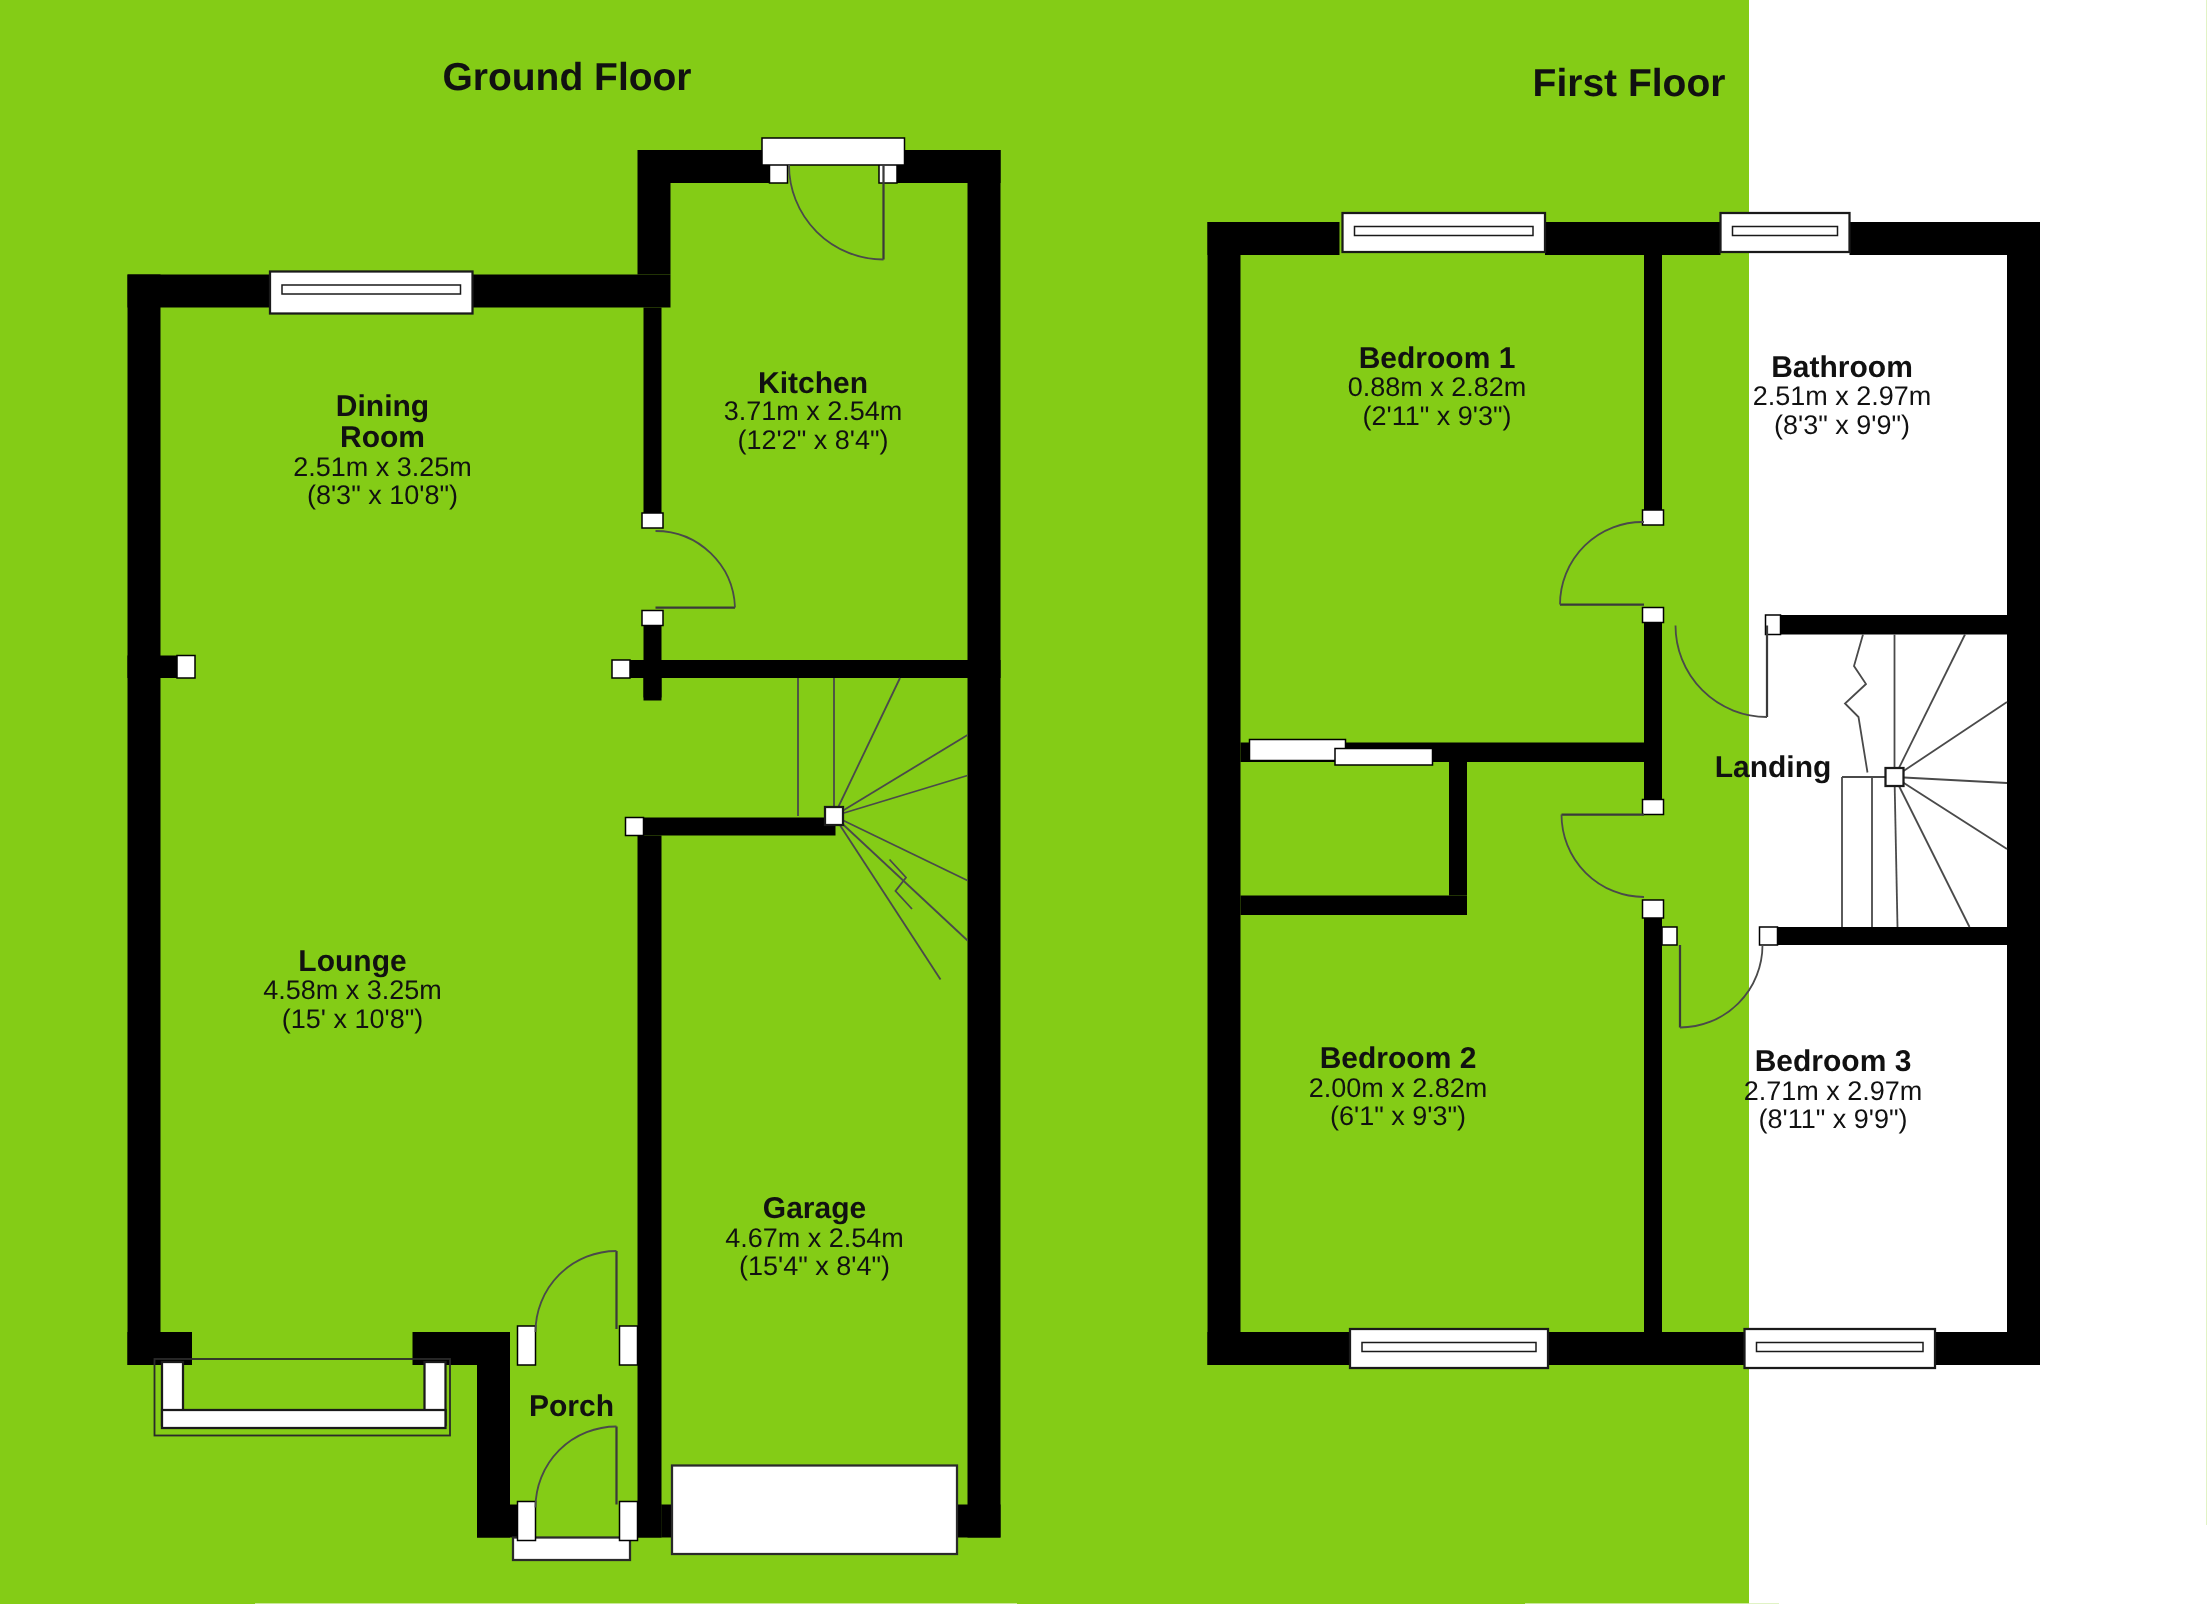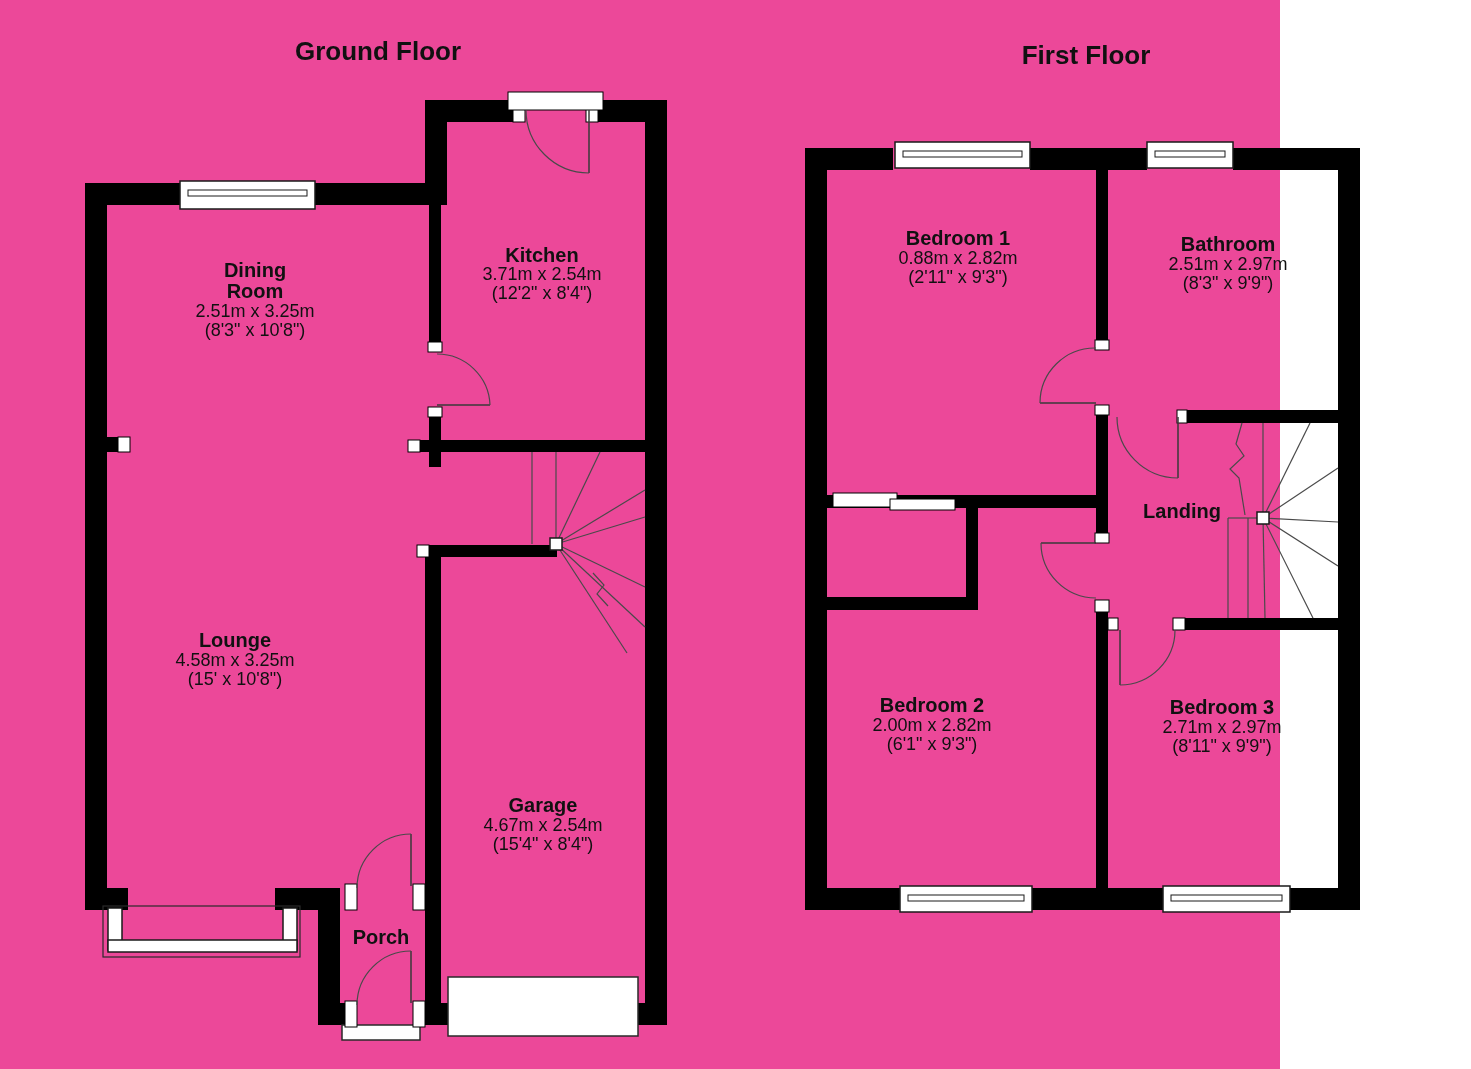--- a/index.html
+++ b/index.html
@@ -1,16 +1,16 @@
 <!DOCTYPE html>
 <html><head>
 <meta charset="utf-8">
 <style>
   html,body{margin:0;padding:0;background:#ffffff;}
-  .plan-wrap{width:1280px;height:1069px;background:#ec4899;position:relative;font-family:"Liberation Sans",sans-serif;}
+  .plan-wrap{width:1166px;height:1069px;background:#84cc16;position:relative;font-family:"Liberation Sans",sans-serif;}
   svg{display:block;}
   .wall{fill:#000000;stroke:none;}
   .cap{fill:#ffffff;stroke:#000000;stroke-width:1;}
   .winbox{fill:#ffffff;stroke:#1a1a1a;stroke-width:1.5;}
   .winline{fill:none;stroke:#1a1a1a;stroke-width:1;}
   .doorleaf{stroke:#3a3a3a;stroke-width:1.5;fill:none;}
   .doorarc{stroke:#4a4a4a;stroke-width:1.2;fill:none;}
   .stair{stroke:#4a4a4a;stroke-width:1.2;fill:none;}
   .post{fill:#ffffff;stroke:#1a1a1a;stroke-width:1.5;}
   .bigbox{fill:#ffffff;stroke:#2a2a2a;stroke-width:1.5;}

